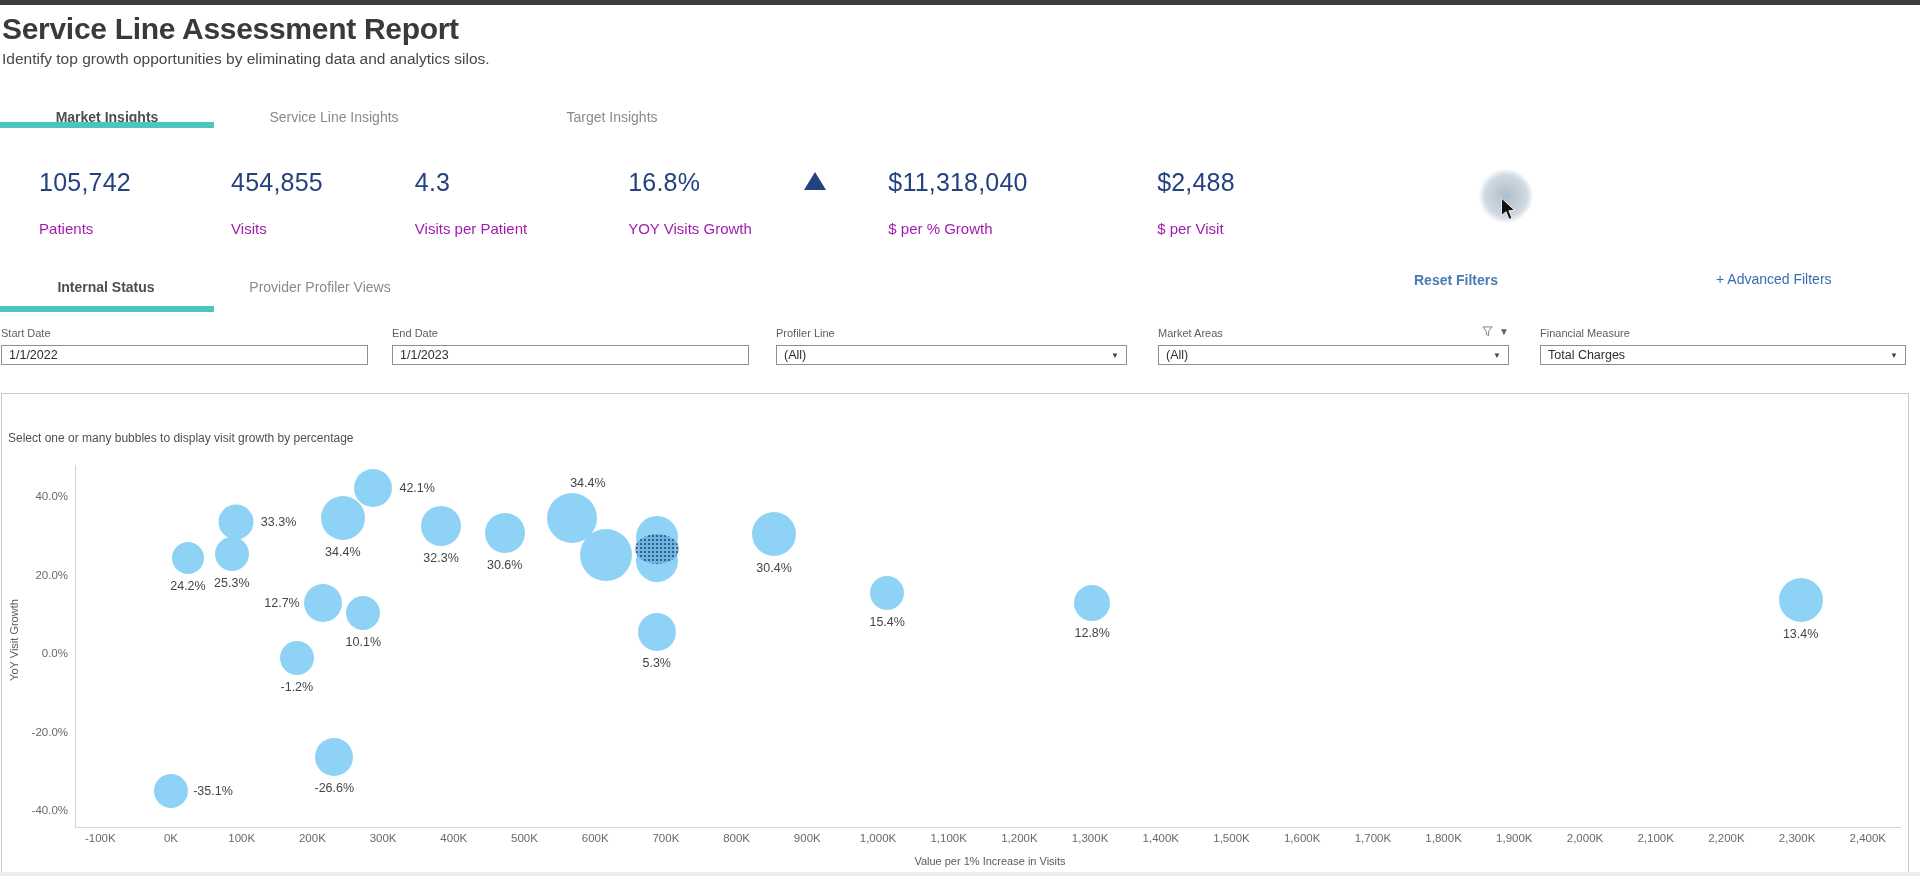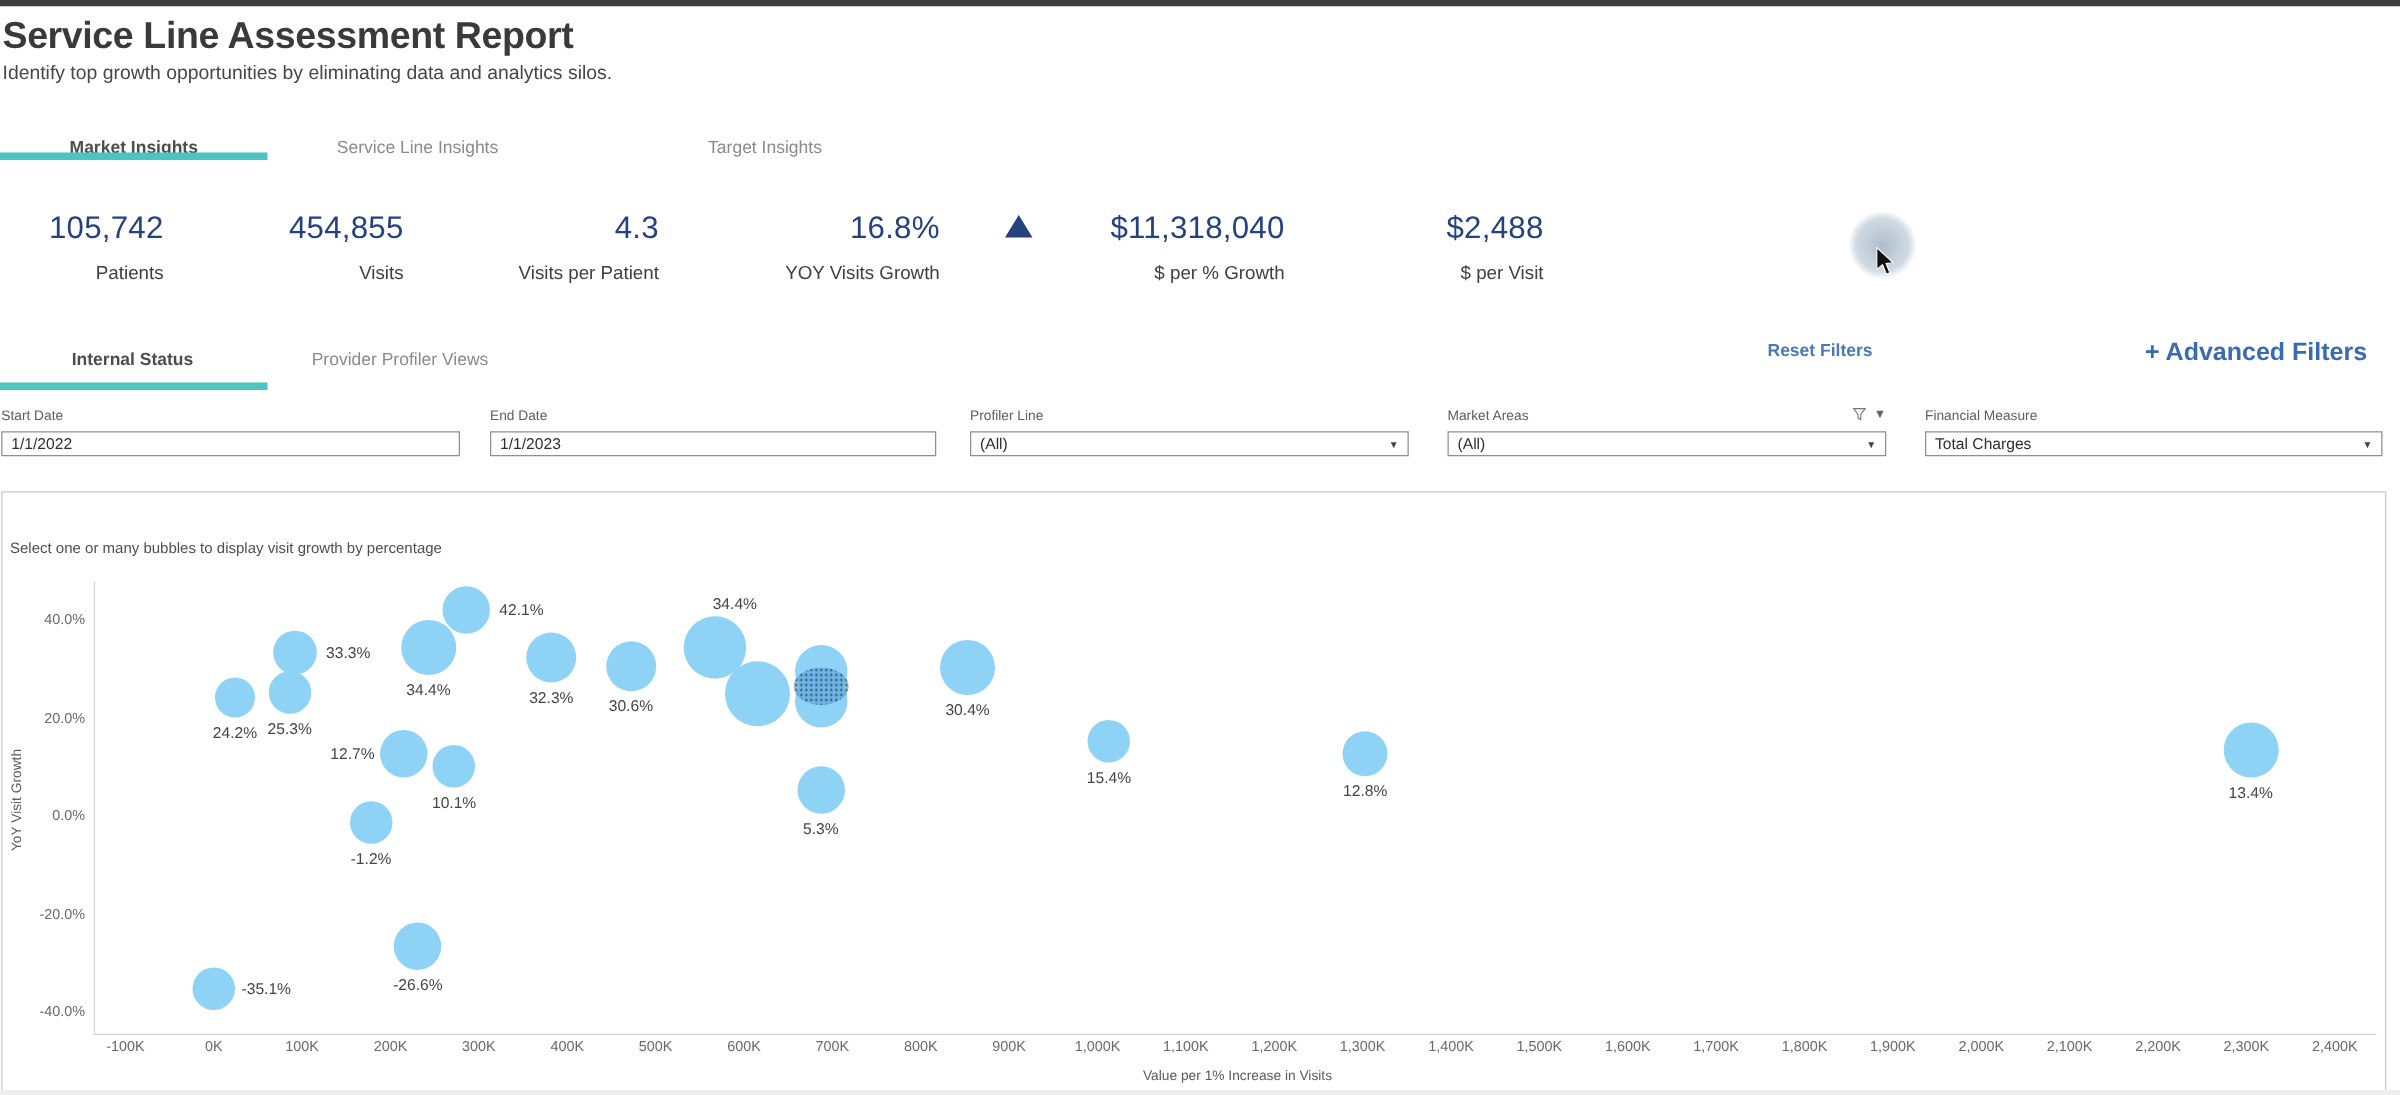--- a/index.html
+++ b/index.html
@@ -8,28 +8,28 @@
   .abs{position:absolute;}
   #topstrip{left:0;top:0;width:1920px;height:5px;background:#3e3e3e;}
   #botstrip{left:0;top:872px;width:1920px;height:4px;background:#ededed;}
   #page-title{left:2px;top:12px;font-size:30px;font-weight:bold;color:#3a3a3a;letter-spacing:-0.3px;}
   #page-subtitle{left:2px;top:50px;font-size:15.5px;color:#474747;}
 
   .tab{transform:translateX(-50%);font-size:14px;color:#8a8a8a;white-space:nowrap;cursor:pointer;}
   .tab.active{color:#4d4d4d;font-weight:bold;}
   .tab-underline{height:6px;background:var(--accent);}
 
-  .kpi{transform:translateX(-50%);text-align:right;}
+  .kpi{transform:translateX(-50%);text-align:left;}
   .kpi-value{font-size:25px;color:var(--kpi);letter-spacing:0.2px;}
-  .kpi-label{font-size:15px;color:#404040;margin-top:13px;}
+  .kpi-label{font-size:15px;color:#a21caf;margin-top:23px;}
   #kpi-trend{width:0;height:0;border-left:11px solid transparent;border-right:11px solid transparent;
              border-bottom:18px solid var(--kpi);}
 
   #reset-filters{font-size:14px;font-weight:bold;color:var(--link);cursor:pointer;}
-  #advanced-filters{font-size:20px;font-weight:bold;color:var(--link2);cursor:pointer;}
+  #advanced-filters{font-size:14px;font-weight:normal;color:var(--link2);cursor:pointer;}
 
   .filter-label{font-size:11px;color:#5e5e5e;white-space:nowrap;}
   .filter-box{height:20px;background:#fff;border:1px solid #8f8f8f;font-size:12.5px;color:#2f2f2f;
               display:flex;align-items:center;padding:0 7px;box-sizing:border-box;}
   .filter-box .caret{margin-left:auto;font-size:8px;color:#444;}
   input.filter-box{padding:0 7px;}
   .mi-icons{font-size:10px;color:#666;display:flex;gap:6px;align-items:center;}
 
   #panel{left:1px;top:393px;width:1906px;height:479px;border:1px solid #c8c8c8;background:#fff;}
   #chart-note{left:8px;top:431px;font-size:12px;color:#4f4f4f;}

